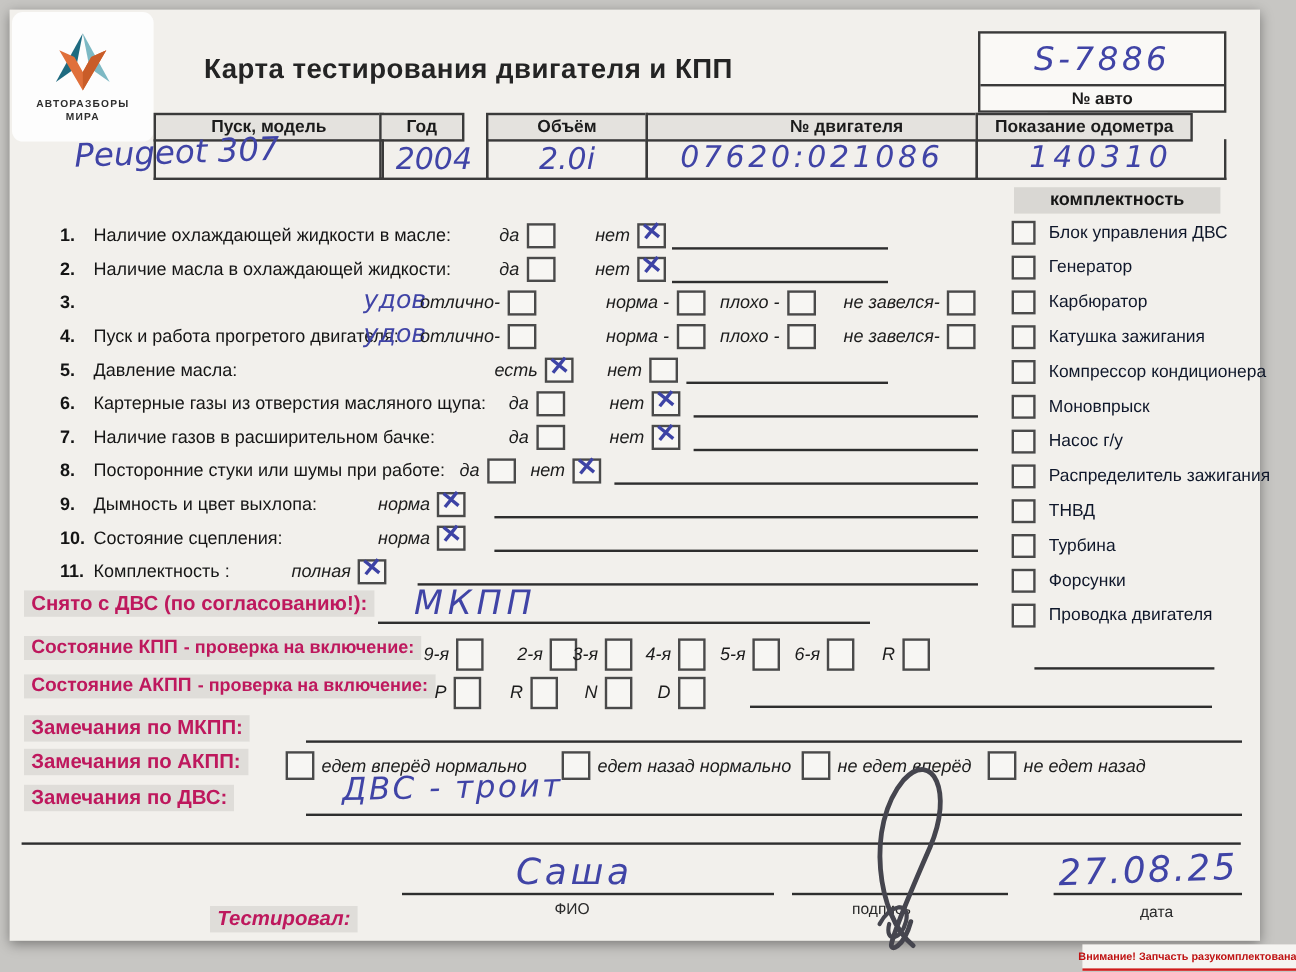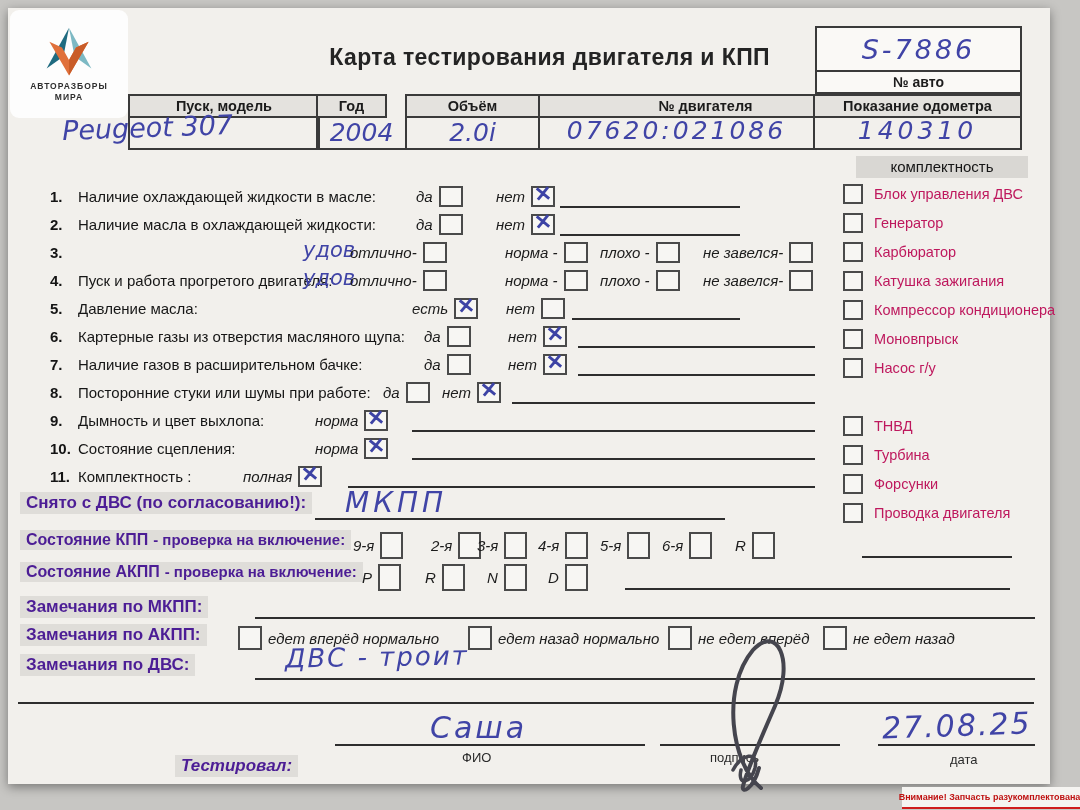--- a/index.html
+++ b/index.html
@@ -2,46 +2,46 @@
 <html><head>
 <meta charset="utf-8">
 <style>
   html,body{margin:0;padding:0;background:#9a9a98;font-family:"Liberation Sans",sans-serif;}
   .stage{position:relative;width:1080px;height:810px;background:#c7c6c3;overflow:hidden;}
   .paper{position:absolute;left:8px;top:8px;width:1042px;height:776px;background:#f2f0ec;
          box-shadow:0 3px 10px rgba(0,0,0,.4);}
   .logo-box{position:absolute;left:10px;top:10px;width:118px;height:108px;background:#fdfdfd;
             border-radius:9px;display:flex;flex-direction:column;align-items:center;justify-content:center;}
   .logo-txt{font-size:8.5px;font-weight:700;color:#2e2e2e;letter-spacing:1px;line-height:1.35;text-align:center;}
-  .title{position:absolute;left:170px;top:44px;width:600px;text-align:right;font-size:23px;
+  .title{position:absolute;left:170px;top:44px;width:600px;text-align:left;font-size:23px;
          font-weight:700;color:#242424;letter-spacing:.4px;}
   .auto-box{position:absolute;left:815px;top:26px;width:207px;height:68px;border:2px solid #3a3a3a;background:#faf9f6;box-sizing:border-box;}
   .auto-val{height:42px;display:flex;align-items:center;justify-content:center;}
   .auto-lab{height:22px;border-top:2px solid #3a3a3a;font-weight:700;font-size:14px;text-align:center;line-height:21px;color:#1c1c1c;}
   .hcell,.vcell{position:absolute;box-sizing:border-box;border:2px solid #3a3a3a;}
   .hcell{top:94px;height:24px;background:#e4e2de;font-weight:700;font-size:14.5px;text-align:center;line-height:20px;color:#1b1b1b;}
   .vcell{top:116px;height:34px;border-top:none;background:transparent;}
   .hw{position:absolute;font-family:"DejaVu Sans",sans-serif;font-style:italic;color:#4044a6;white-space:nowrap;}
   .cb{position:relative;width:24px;height:21px;border:2px solid #4a4a4a;background:rgba(255,255,255,.4);box-sizing:border-box;flex:none;}
   .mk{position:absolute;left:0;top:-3px;width:100%;height:100%;display:flex;align-items:center;justify-content:center;
       font-size:21px;font-weight:700;color:#3d43a5;transform:rotate(-6deg);line-height:1;font-style:normal;}
   .gcb{width:23px;height:27px;}
   .row{position:absolute;left:0;width:1050px;height:24px;}
   .qnum{position:absolute;left:50px;top:2px;font-weight:700;font-size:15px;color:#141414;}
   .qtext{position:absolute;left:78px;top:2px;font-size:15px;color:#161616;white-space:nowrap;}
   .il{font-style:italic;font-size:15px;color:#1c1c1c;white-space:nowrap;}
   .og{position:absolute;top:0;display:flex;align-items:center;gap:6px;}
   .ul{position:absolute;height:2px;background:#2e2e2e;}
-  .seclab{position:absolute;font-weight:700;font-size:17px;color:#4c1d95;background:rgba(90,88,80,.12);padding:1px 6px;white-space:nowrap;text-align:right;}
+  .seclab{position:absolute;font-weight:700;font-size:17px;color:#be185d;background:rgba(90,88,80,.12);padding:1px 6px;white-space:nowrap;text-align:right;}
   .seclab .rest{font-size:15px;margin-left:5px;}
   .khead{position:absolute;left:845px;top:156px;width:172px;height:22px;background:rgba(90,88,80,.16);
-         font-weight:400;font-size:15px;text-align:center;line-height:22px;color:#151515;margin-left:11px;}
+         font-weight:700;font-size:15px;text-align:center;line-height:22px;color:#151515;}
   .citem{position:absolute;left:843px;width:220px;height:24px;display:flex;align-items:center;gap:11px;}
   .ccb{width:20px;height:20px;border:2px solid #4a4a4a;background:rgba(255,255,255,.4);box-sizing:border-box;flex:none;position:relative;}
-  .clab{font-size:14.5px;color:#be185d;white-space:nowrap;}
+  .clab{font-size:14.5px;color:#0f172a;white-space:nowrap;}
   .caption{position:absolute;font-size:13px;color:#2a2a2a;}
   .badge{position:absolute;left:902px;top:787px;width:178px;height:22px;background:#f5f4f1;
          display:flex;align-items:center;justify-content:center;font-weight:700;font-size:9px;color:#bf1212;
          border-bottom:2px solid #cf1c1c;box-sizing:border-box;white-space:nowrap;}
   .sig{position:absolute;left:695px;top:636px;}
 </style>
 </head>
 <body>
 
 <div class="stage">
@@ -64,21 +64,21 @@
     <div class="auto-val">
         <span class="hw" style="position:static;font-size:27px;letter-spacing:3px">S-7886</span>
       </div>
     <div class="auto-lab">№ авто</div>
   </div>
 
   <div class="hcell" style="left:128px;width:192px">Пуск, модель</div>
   <div class="hcell" style="left:316px;width:71px">Год</div>
   <div class="hcell" style="left:405px;width:135px">Объём</div>
   <div class="hcell" style="left:538px;width:335px">№ двигателя</div>
-  <div class="hcell" style="left:813px;width:209px">Показание одометра</div>
+  <div class="hcell" style="left:813px;width:181px">Показание одометра</div>
 
   <div class="vcell" style="left:128px;width:192px"></div>
   <div class="vcell" style="left:316px;width:91px"></div>
   <div class="vcell" style="left:405px;width:135px"></div>
   <div class="vcell" style="left:538px;width:277px"></div>
   <div class="vcell" style="left:813px;width:209px"></div>
   <span class="hw" style="left:62px;top:112px;font-size:27px;transform:rotate(-2deg)">Peugeot 307</span>
   <span class="hw" style="left:316px;top:118px;width:91px;text-align:center;font-size:25px">2004</span>
   <span class="hw" style="left:405px;top:118px;width:135px;text-align:center;font-size:25px">2.0i</span>
   <span class="hw" style="left:538px;top:116px;width:277px;text-align:center;font-size:25px;letter-spacing:3px">07620:021086</span>
@@ -119,20 +119,26 @@
       <span class="ccb">
         <span class="mk"></span>
       </span>
       <span class="clab">Моновпрыск</span>
     </div>
   <div class="citem" style="top:356px">
       <span class="ccb">
         <span class="mk"></span>
       </span>
       <span class="clab">Насос г/у</span>
+    </div>
+  <div class="citem" style="top:385px">
+      <span class="ccb">
+        <span class="mk"></span>
+      </span>
+      <span class="clab">Распределитель зажигания</span>
     </div>
   <div class="citem" style="top:414px">
       <span class="ccb">
         <span class="mk"></span>
       </span>
       <span class="clab">ТНВД</span>
     </div>
   <div class="citem" style="top:443px">
       <span class="ccb">
         <span class="mk"></span>

